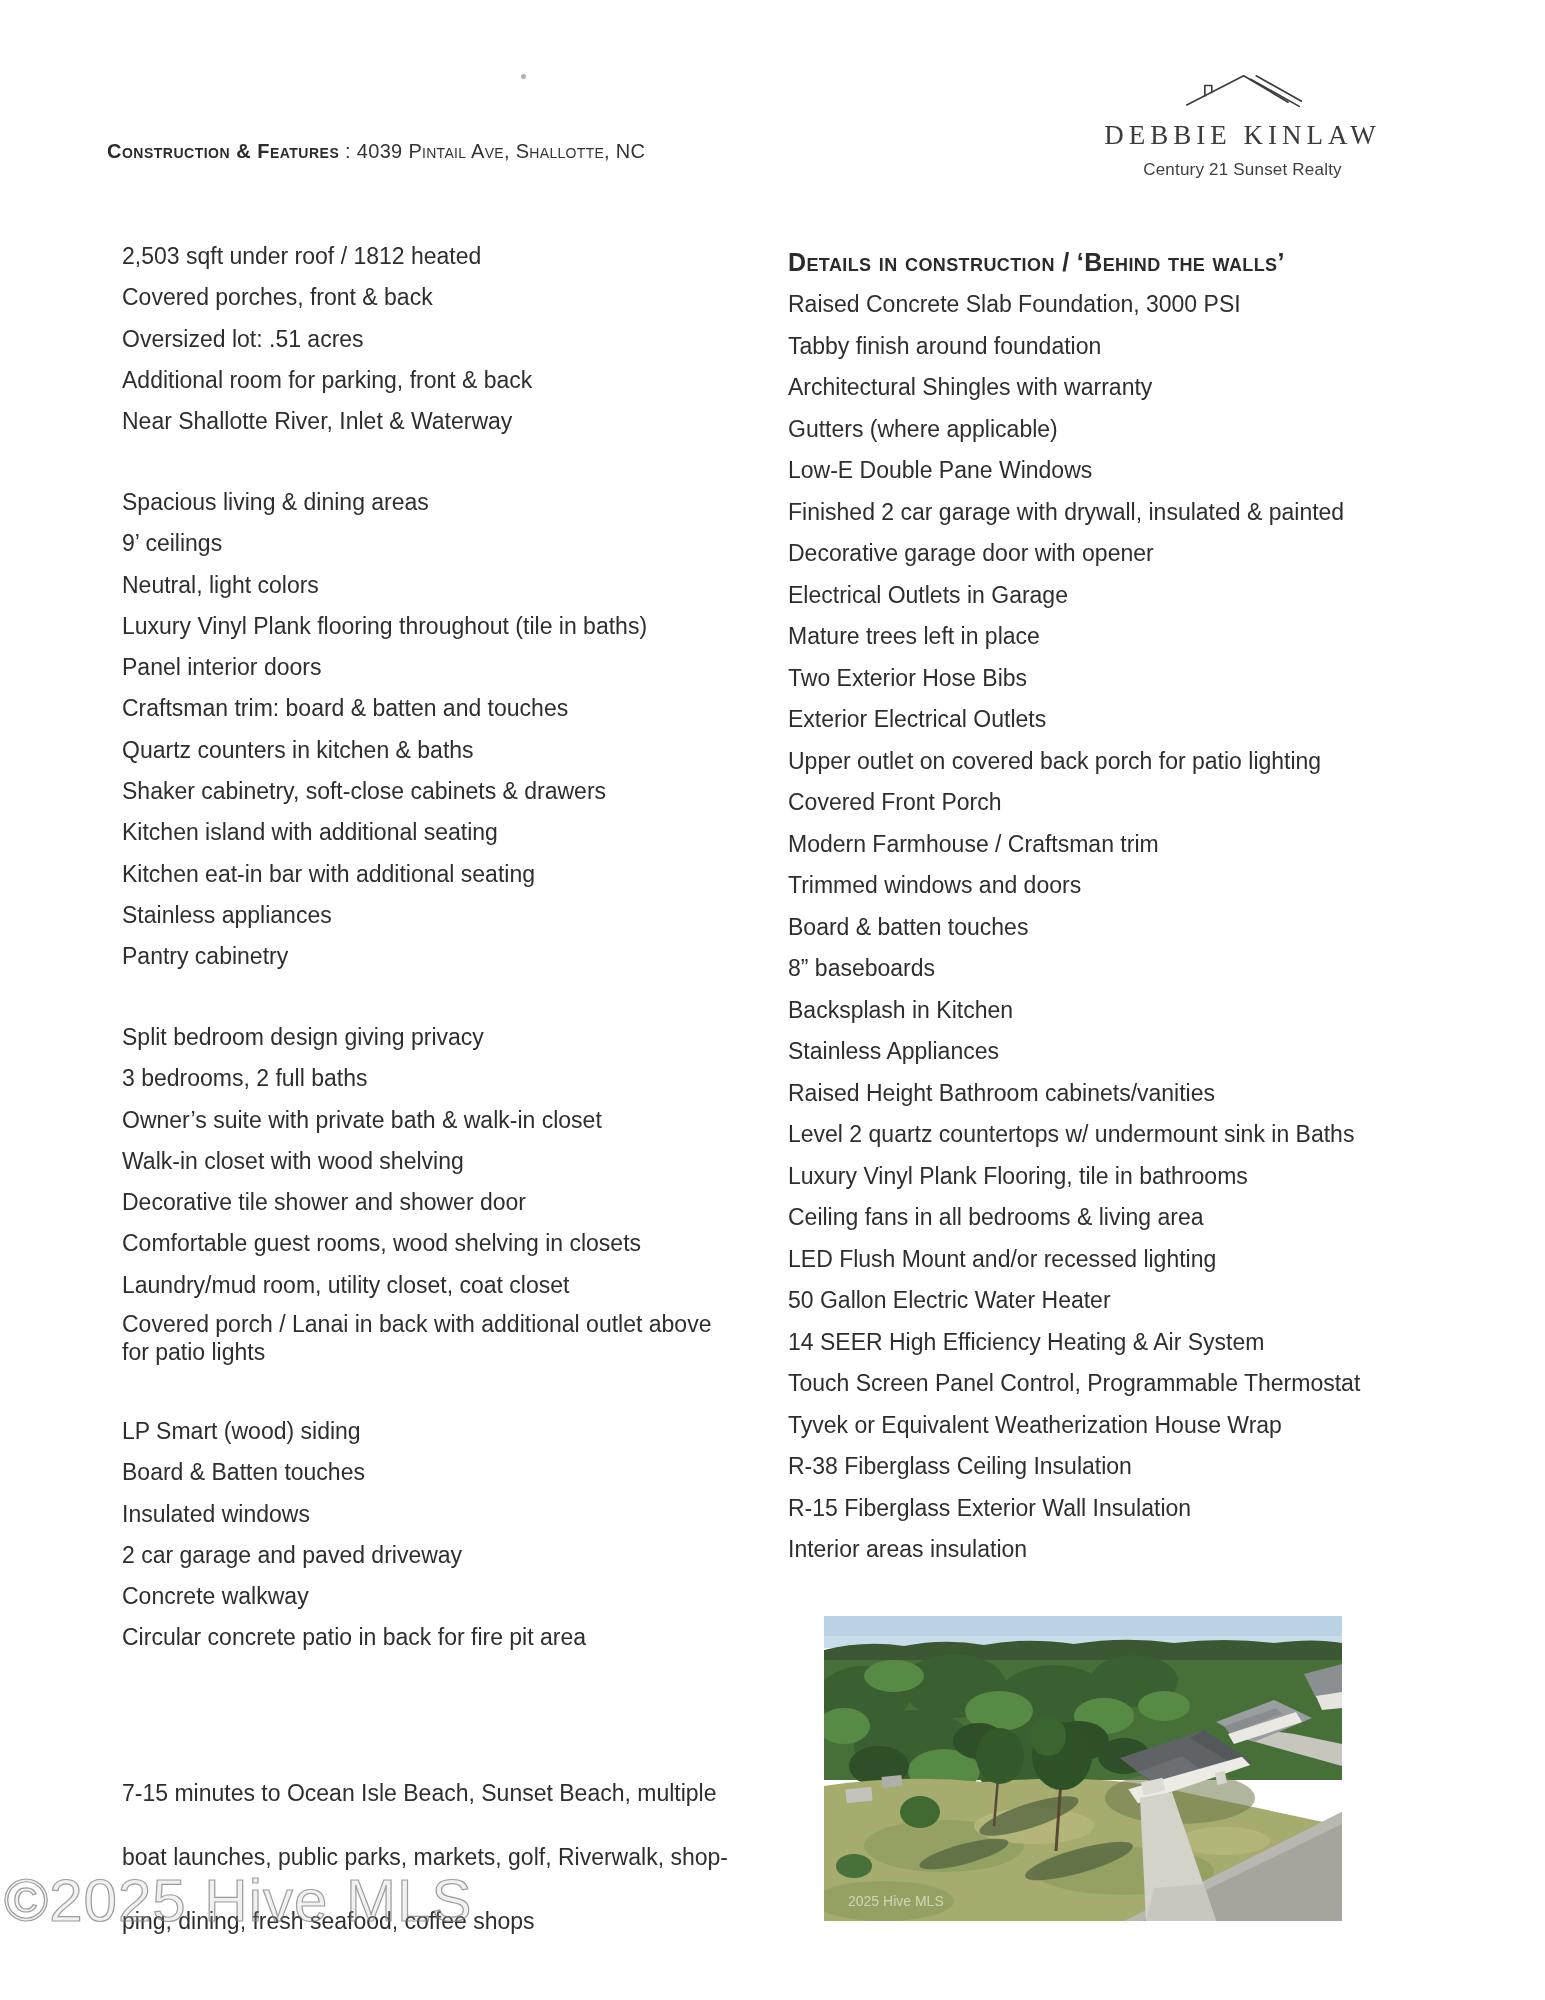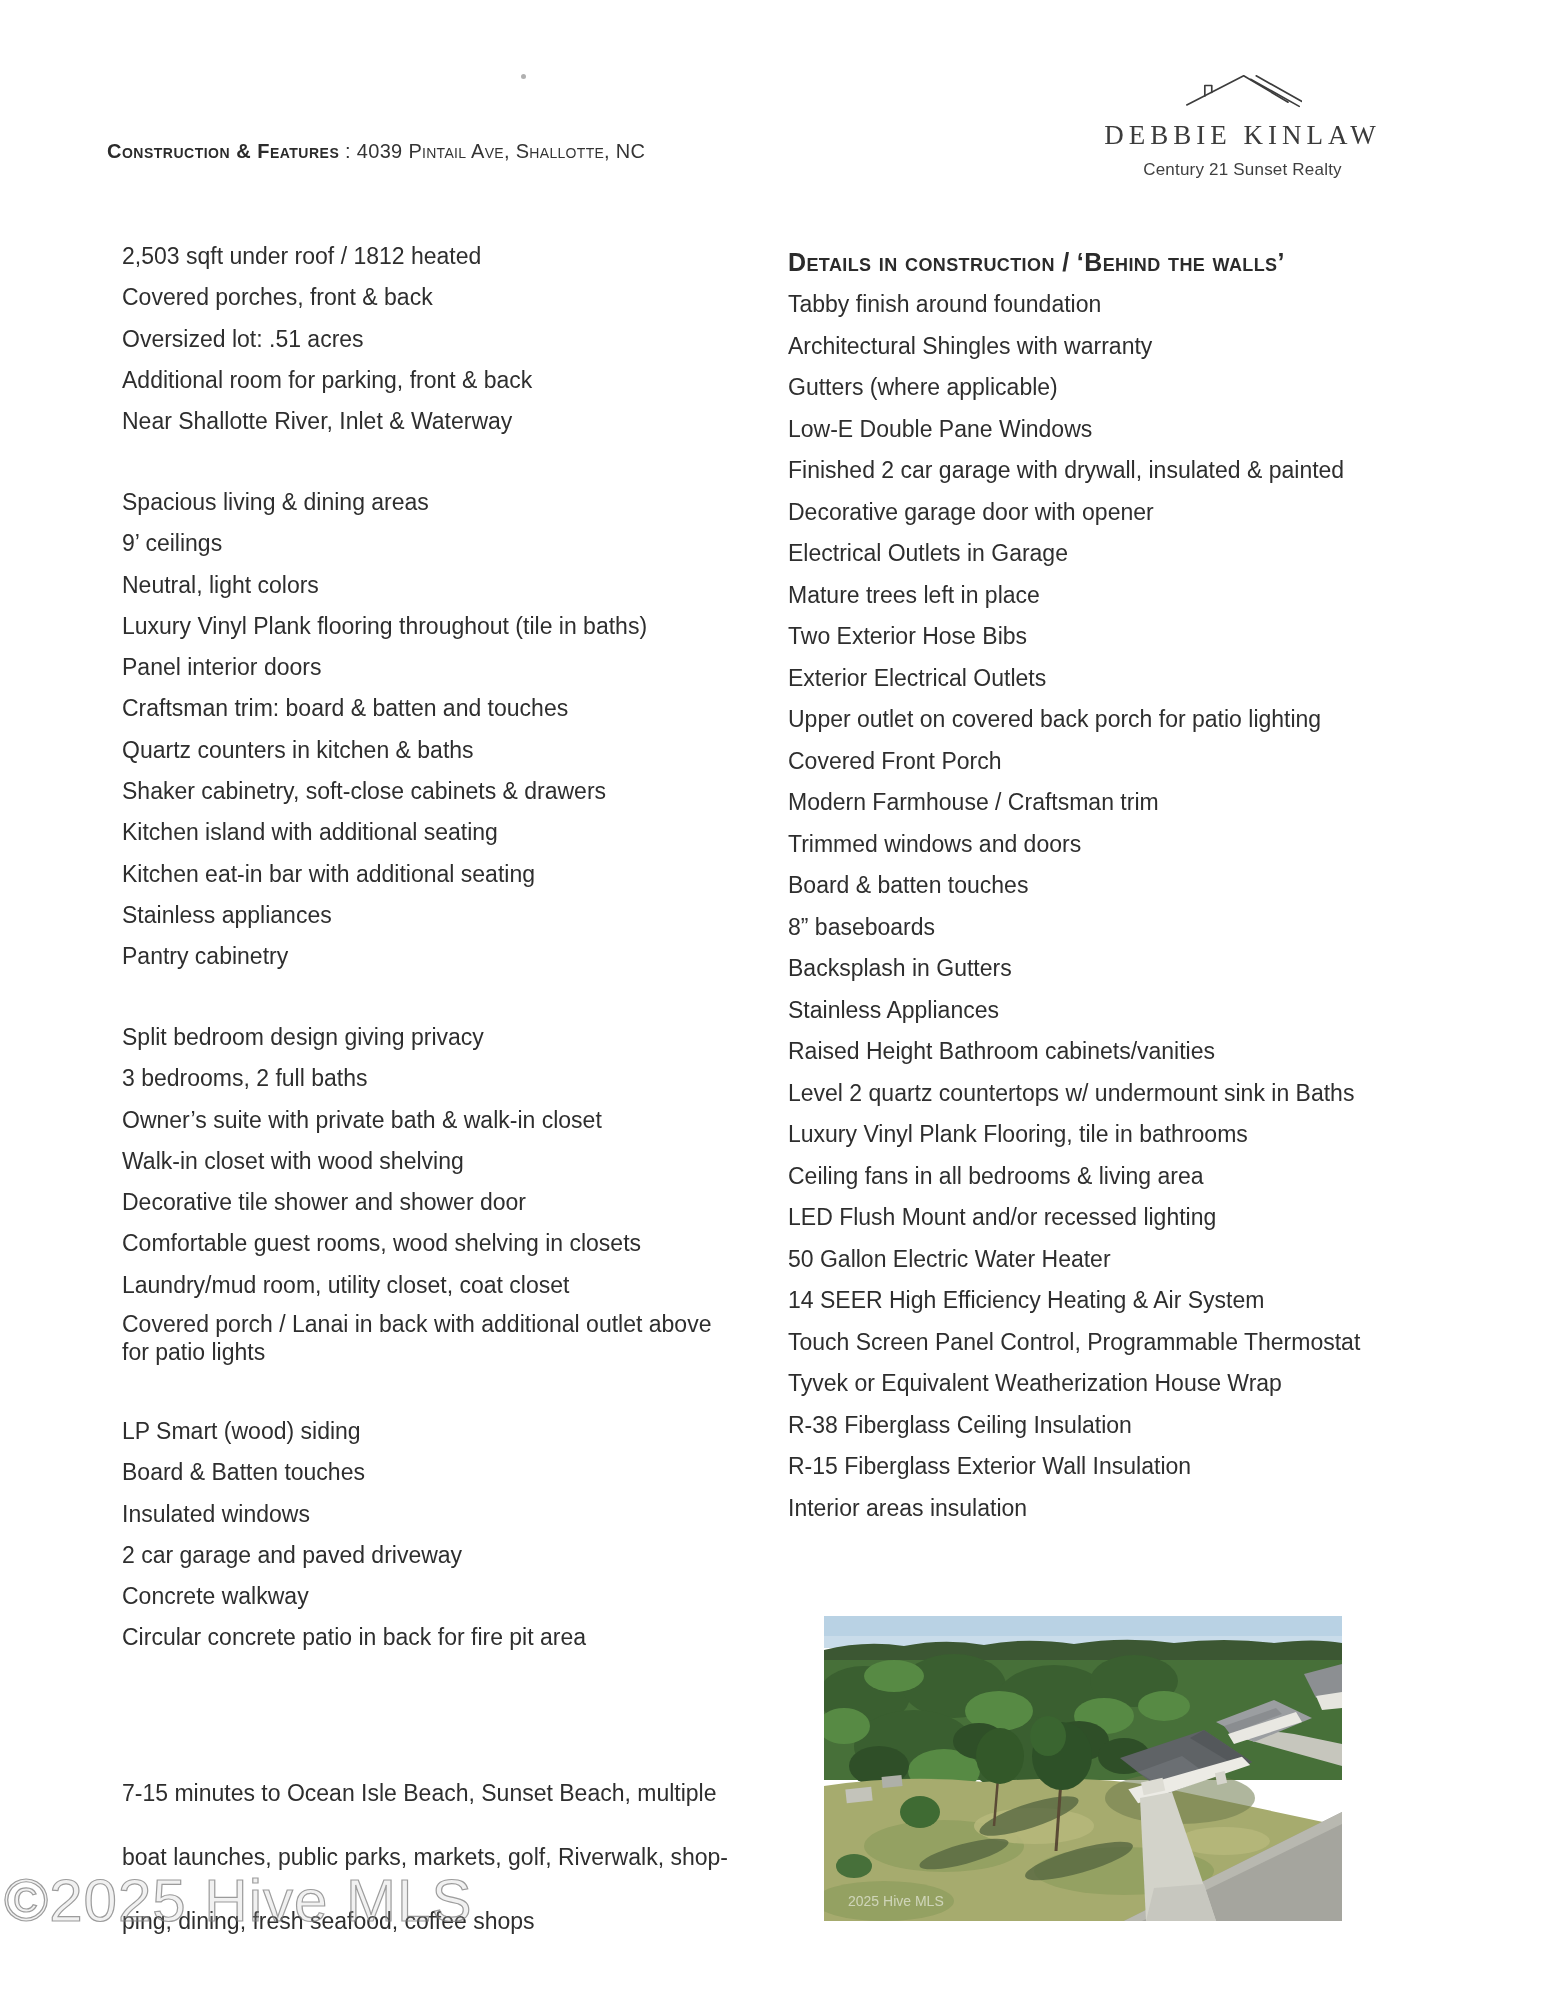--- a/index.html
+++ b/index.html
@@ -105,37 +105,38 @@
     <div>Circular concrete patio in back for fire pit area</div>
   </div>
 <div class="para" style="top:1743px">
   <div>7-15 minutes to Ocean Isle Beach, Sunset Beach, multiple</div>
   <div>boat launches, public parks, markets, golf, Riverwalk, shop-</div>
   <div>ping, dining, fresh seafood, coffee shops</div>
 </div>
 
 <div class="rhead">Details in construction / ‘Behind the walls’</div>
 <div class="rlist" style="top:284px">
+    <div>Raised Concrete Slab Foundation, 3000 PSI</div>
     <div>Tabby finish around foundation</div>
     <div>Architectural Shingles with warranty</div>
     <div>Gutters (where applicable)</div>
     <div>Low-E Double Pane Windows</div>
     <div>Finished 2 car garage with drywall, insulated &amp; painted</div>
     <div>Decorative garage door with opener</div>
     <div>Electrical Outlets in Garage</div>
     <div>Mature trees left in place</div>
     <div>Two Exterior Hose Bibs</div>
     <div>Exterior Electrical Outlets</div>
     <div>Upper outlet on covered back porch for patio lighting</div>
     <div>Covered Front Porch</div>
     <div>Modern Farmhouse / Craftsman trim</div>
     <div>Trimmed windows and doors</div>
     <div>Board &amp; batten touches</div>
     <div>8” baseboards</div>
-    <div>Backsplash in Gutters</div>
+    <div>Backsplash in Kitchen</div>
     <div>Stainless Appliances</div>
     <div>Raised Height Bathroom cabinets/vanities</div>
     <div>Level 2 quartz countertops w/ undermount sink in Baths</div>
     <div>Luxury Vinyl Plank Flooring, tile in bathrooms</div>
     <div>Ceiling fans in all bedrooms &amp; living area</div>
     <div>LED Flush Mount and/or recessed lighting</div>
     <div>50 Gallon Electric Water Heater</div>
     <div>14 SEER High Efficiency Heating &amp; Air System</div>
     <div>Touch Screen Panel Control, Programmable Thermostat</div>
     <div>Tyvek or Equivalent Weatherization House Wrap</div>

